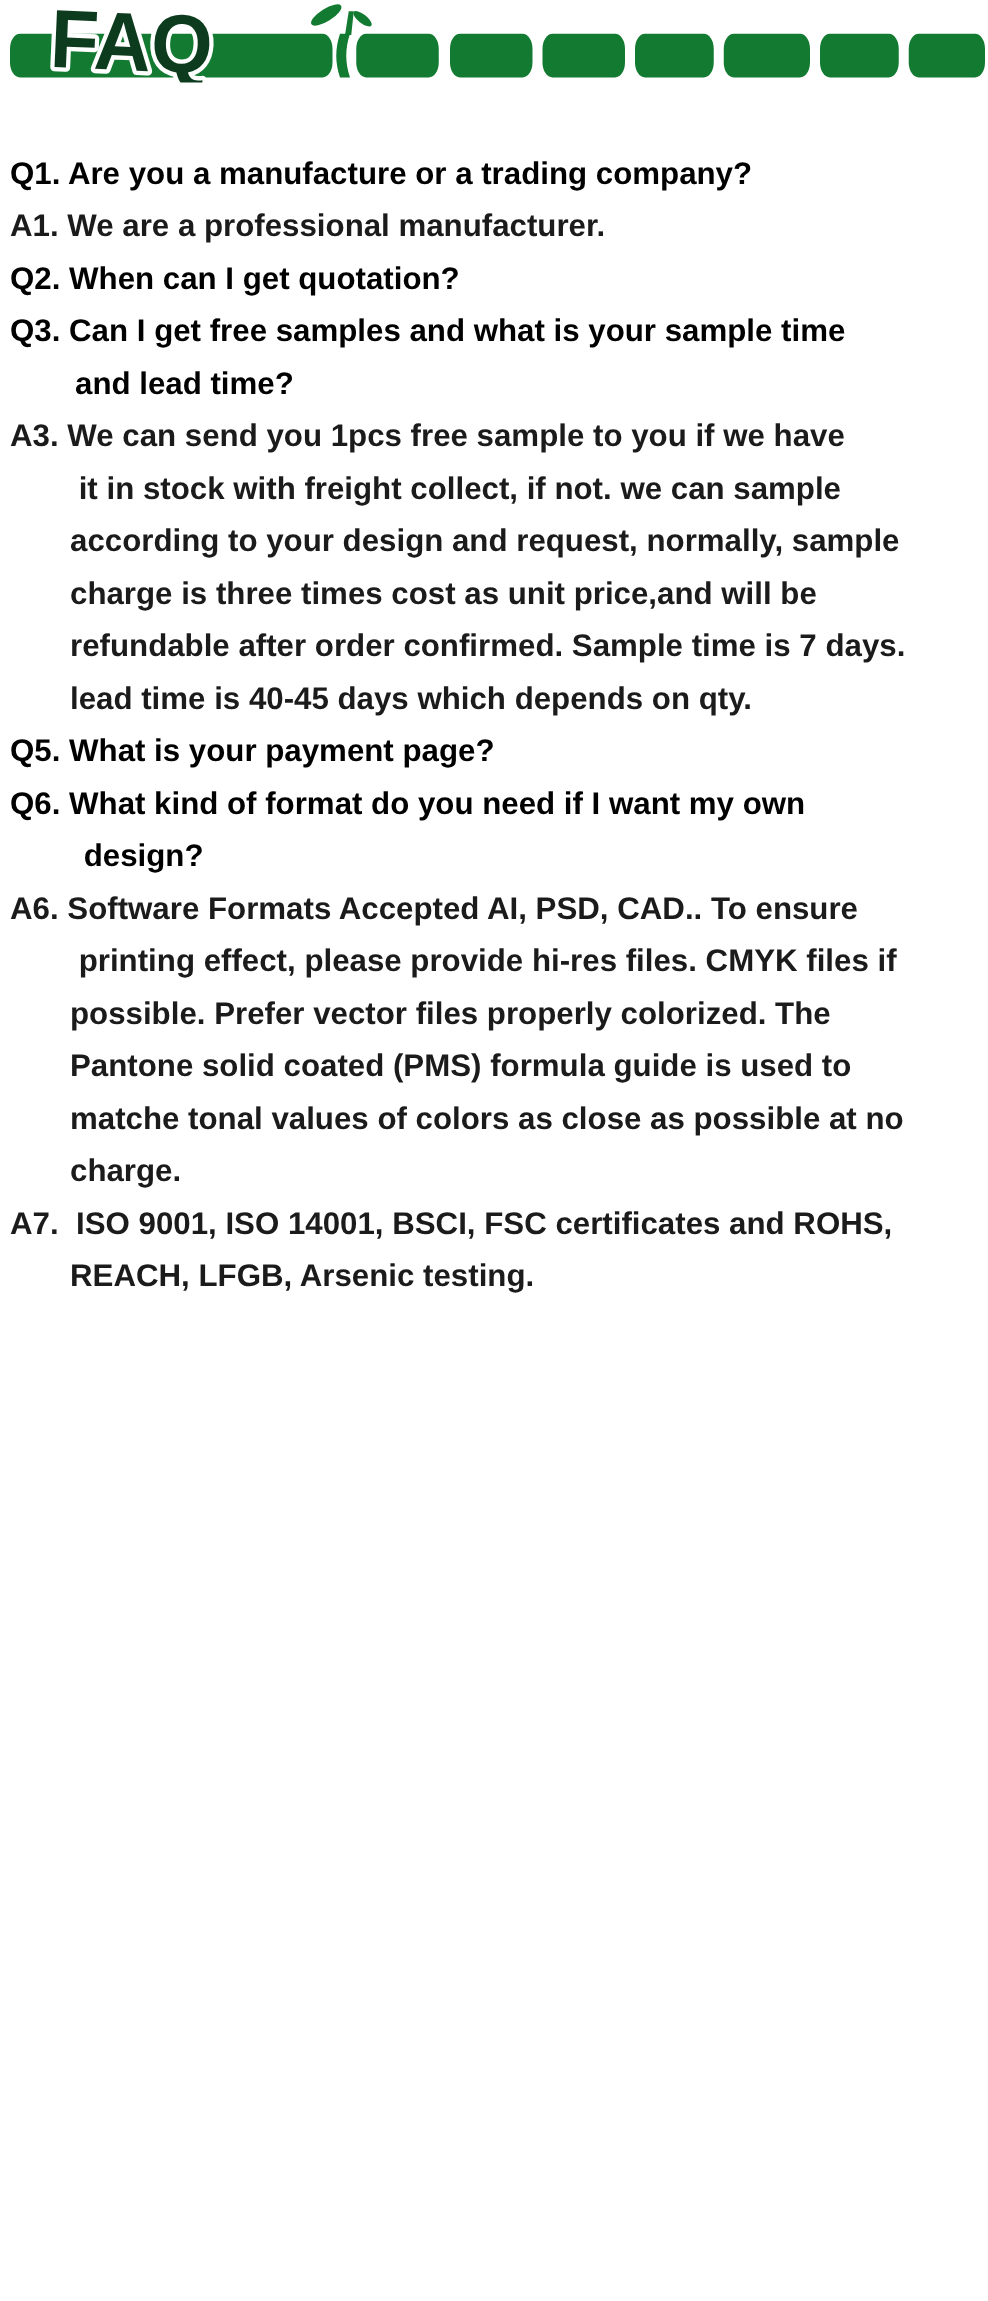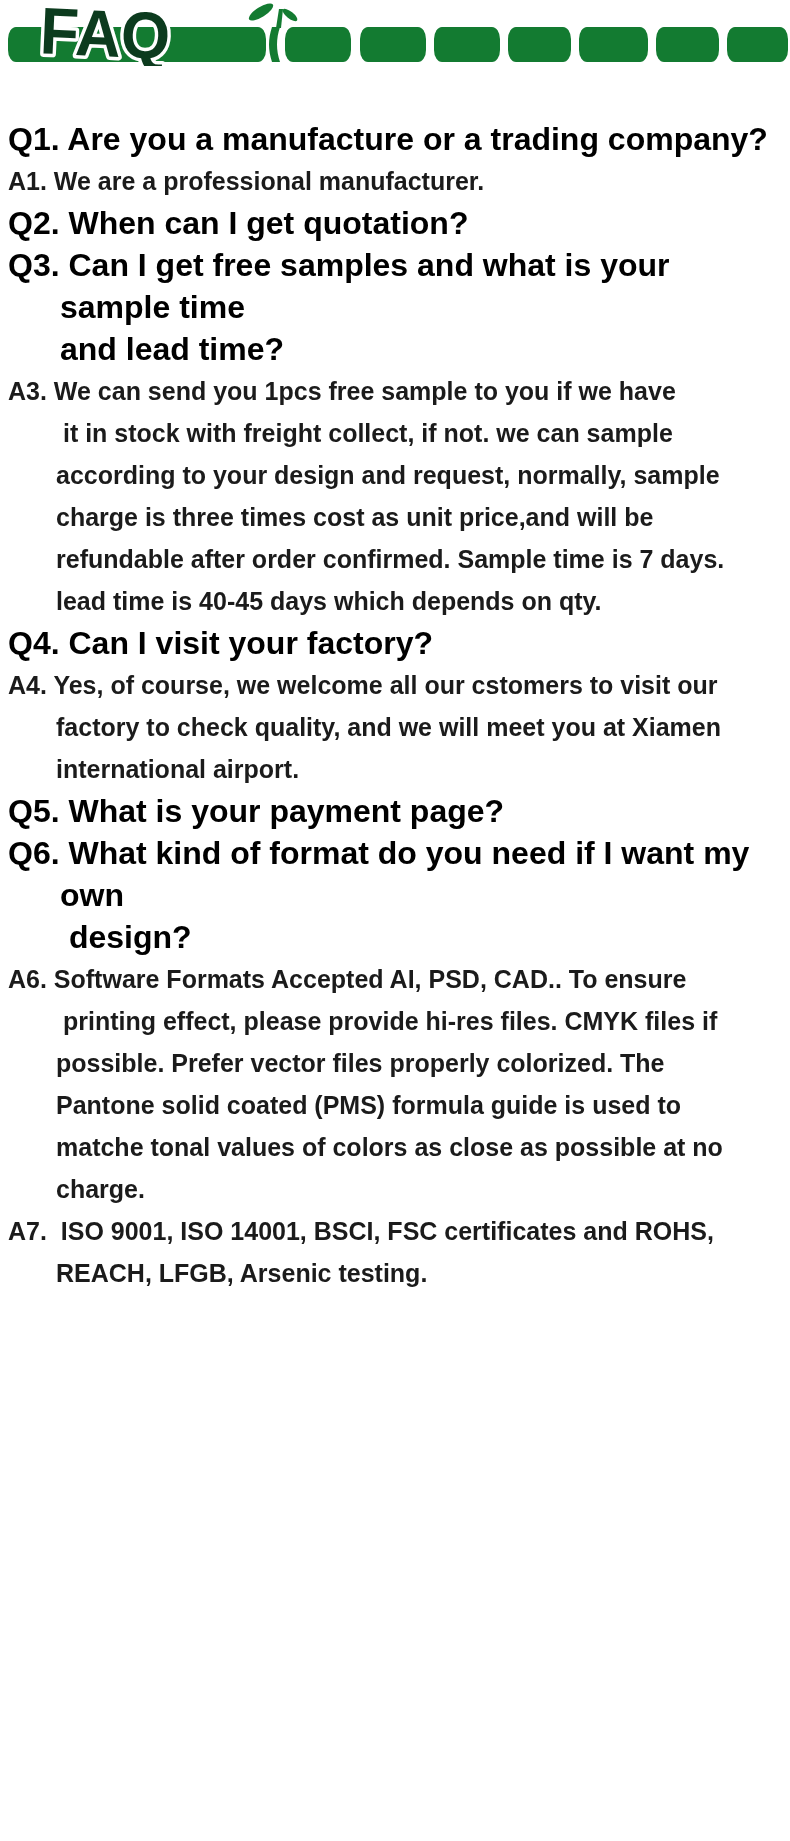--- a/index.html
+++ b/index.html
@@ -19,21 +19,21 @@
     overflow: visible;
   }
   .banner svg { display: block; }
   main {
     padding: 0 14px 0 8px;
   }
   .faq-section { }
   .faq-section:first-child { margin-top: 52px; }
   .q {
     margin: 0;
-    font-size: 32px;
+    font-size: 25px;
     line-height: 42px;
     font-weight: bold;
     color: #000000;
     padding-left: 52px;
     text-indent: -52px;
     white-space: pre-wrap;
   }
   .a {
     margin: 0;
     font-size: 25px;
@@ -80,24 +80,20 @@
 
   <section class="faq-section">
     <h2 class="q">Q2. When can I get quotation?</h2>
   </section>
 
   <section class="faq-section">
     <h2 class="q">Q3. Can I get free samples and what is your sample time<br>and lead time?</h2>
     <p class="a">A3. We can send you 1pcs free sample to you if we have<br> it in stock with freight collect, if not. we can sample<br>according to your design and request, normally, sample<br>charge is three times cost as unit price,and will be<br>refundable after order confirmed. Sample time is 7 days.<br>lead time is 40-45 days which depends on qty.</p>
   </section>
 
-  <section class="faq-section">
-    <h2 class="q">Q4. Can I visit your factory?</h2>
-    <p class="a">A4. Yes, of course, we welcome all our cstomers to visit our<br>factory to check quality, and we will meet you at Xiamen<br>international airport.</p>
-  </section>
 
   <section class="faq-section">
     <h2 class="q">Q5. What is your payment page?</h2>
   </section>
 
   <section class="faq-section">
     <h2 class="q">Q6. What kind of format do you need if I want my own<br> design?</h2>
     <p class="a">A6. Software Formats Accepted AI, PSD, CAD.. To ensure<br> printing effect, please provide hi-res files. CMYK files if<br>possible. Prefer vector files properly colorized. The<br>Pantone solid coated (PMS) formula guide is used to<br>matche tonal values of colors as close as possible at no<br>charge.</p>
   </section>
 

